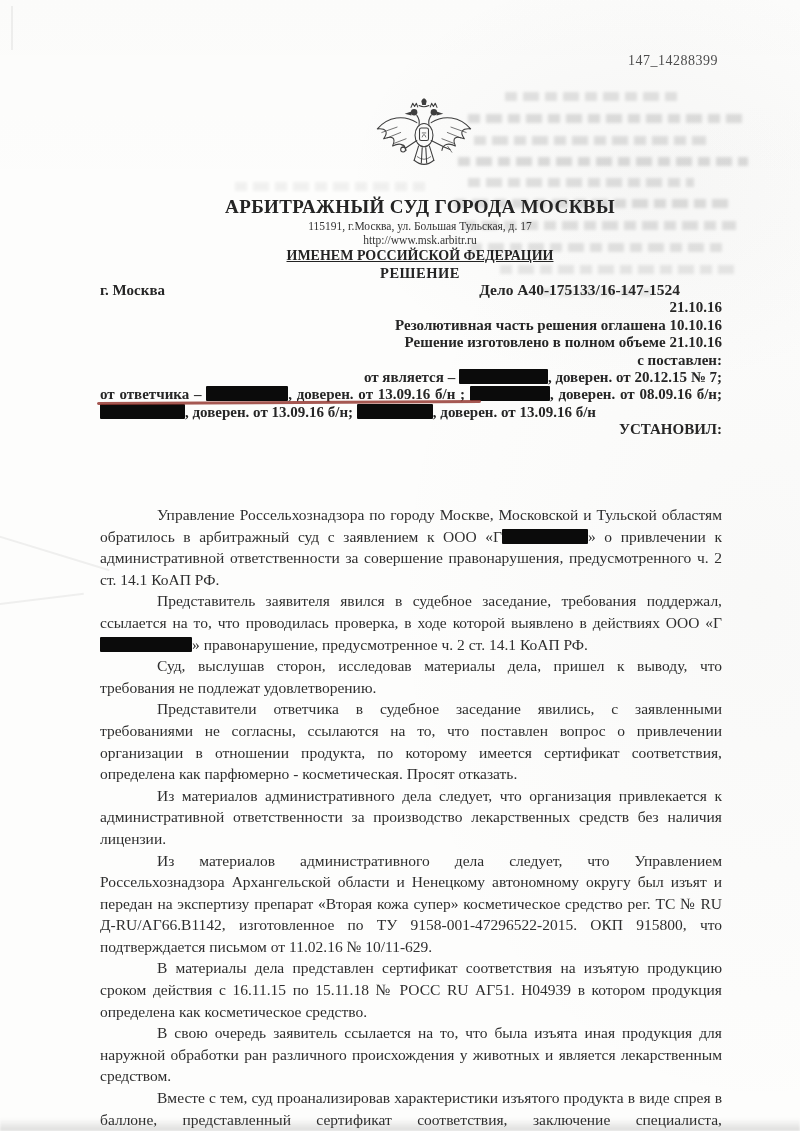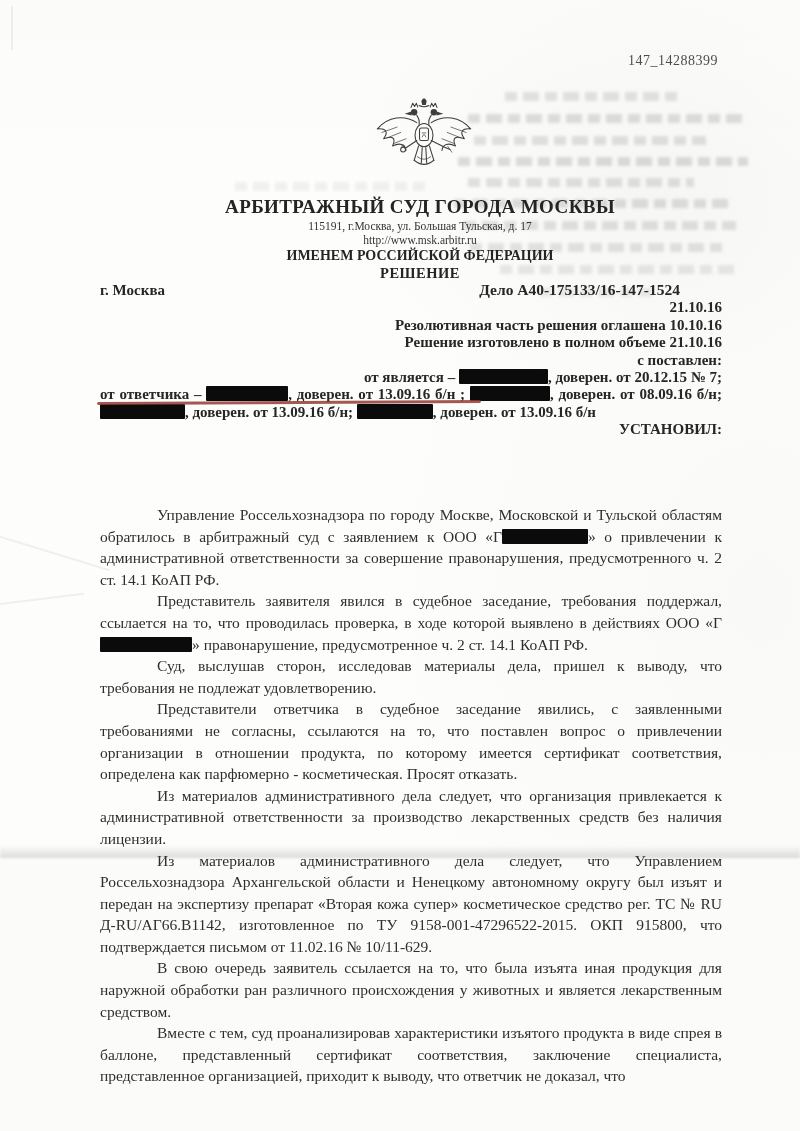--- a/index.html
+++ b/index.html
@@ -3,21 +3,21 @@
 <meta charset="utf-8">
 <style>
   html,body{margin:0;padding:0;}
   body{
     width:800px;height:1131px;
     background:#fbfbfa;
     font-family:"Liberation Serif","DejaVu Serif",serif;
     overflow:hidden;
   }
   .page{
-    position:relative;width:800px;height:858px;
+    position:relative;width:800px;height:1131px;
     background:#fdfdfc;
     color:#2f2f2f;
   }
   
   .page::before{
     content:"";position:absolute;inset:0;pointer-events:none;
     background:
       radial-gradient(ellipse 420px 300px at 640px 180px, rgba(120,120,120,0.05), transparent 70%),
       radial-gradient(ellipse 500px 700px at 760px 600px, rgba(120,120,120,0.03), transparent 75%),
       linear-gradient(180deg, rgba(0,0,0,0.008), rgba(0,0,0,0.0) 20%);
@@ -30,21 +30,21 @@
 
   .emblem{position:absolute;left:370px;top:93px;width:108px;height:96px;}
 
   .header{
     position:absolute;top:196px;left:40px;right:0;
     text-align:center;color:#242424;
   }
   .court-name{font-size:19px;font-weight:bold;letter-spacing:0.4px;line-height:21px;}
   .court-address{font-size:11.5px;line-height:14px;margin-top:2px;color:#333;}
   .court-site{font-size:11.5px;line-height:14px;color:#333;}
-  .in-name{font-size:14px;font-weight:bold;line-height:16px;margin-top:1px;}
+  .in-name{font-size:14px;font-weight:bold;line-height:16px;margin-top:1px;text-decoration:underline;}
   .doc-type{font-size:14.5px;font-weight:bold;line-height:16px;margin-top:1px;letter-spacing:0.5px;}
 
   .preamble{
     position:absolute;top:281px;left:100px;width:622px;
     font-size:15px;font-weight:bold;line-height:17.4px;color:#262626;
   }
   .case-row{display:flex;justify-content:space-between;align-items:baseline;}
   .case-no{font-size:15.5px;margin-right:42px;white-space:nowrap;}
   .pre-line{text-align:right;}
   .pre-just{text-align:justify;}
@@ -170,17 +170,18 @@
     <div class="pre-line">УСТАНОВИЛ:</div>
   </div>
 
   <div class="body-text">
     <p><span>Управление Россельхознадзора по городу Москве, Московской и Тульской областям обратилось в арбитражный суд с заявлением к ООО «Г</span><span class="redact" style="width:86px;"></span><span>» о привлечении к административной ответственности за совершение правонарушения, предусмотренного ч. 2 ст. 14.1 КоАП РФ.</span></p>
     <p><span>Представитель заявителя явился в судебное заседание, требования поддержал, ссылается на то, что проводилась проверка, в ходе которой выявлено в действиях ООО «Г</span><span class="redact" style="width:92px;"></span><span>» правонарушение, предусмотренное ч. 2 ст. 14.1 КоАП РФ.</span></p>
     <p>Суд, выслушав сторон, исследовав материалы дела, пришел к выводу, что требования не подлежат удовлетворению.</p>
     <p>Представители ответчика в судебное заседание явились, с заявленными требованиями не согласны, ссылаются на то, что поставлен вопрос о привлечении организации в отношении продукта, по которому имеется сертификат соответствия, определена как парфюмерно - косметическая. Просят отказать.</p>
     <p>Из материалов административного дела следует, что организация привлекается к административной ответственности за производство лекарственных средств без наличия лицензии.</p>
     <p>Из материалов административного дела следует, что Управлением Россельхознадзора Архангельской области и Ненецкому автономному округу был изъят и передан на экспертизу препарат «Вторая кожа супер» косметическое средство рег. ТС № RU Д-RU/АГ66.В1142, изготовленное по ТУ 9158-001-47296522-2015. ОКП 915800, что подтверждается письмом от 11.02.16 № 10/11-629.</p>
+    <p>В материалы дела представлен сертификат соответствия на изъятую продукцию сроком действия с 16.11.15 по 15.11.18 № РОСС RU АГ51. Н04939 в котором продукция определена как косметическое средство.</p>
     <p>В свою очередь заявитель ссылается на то, что была изъята иная продукция для наружной обработки ран различного происхождения у животных и является лекарственным средством.</p>
     <p>Вместе с тем, суд проанализировав характеристики изъятого продукта в виде спрея в баллоне, представленный сертификат соответствия, заключение специалиста, представленное организацией, приходит к выводу, что ответчик не доказал, что</p>
   </div>
 
 </div>
 
 </body></html>

